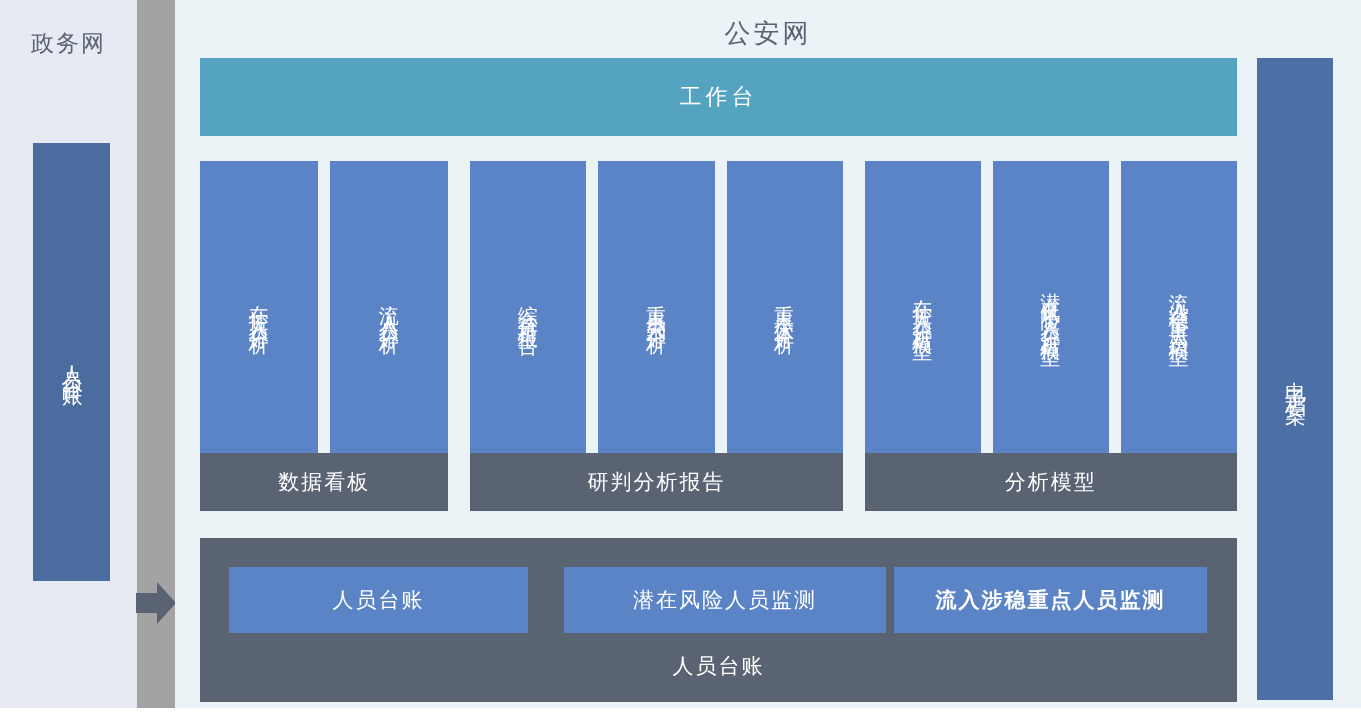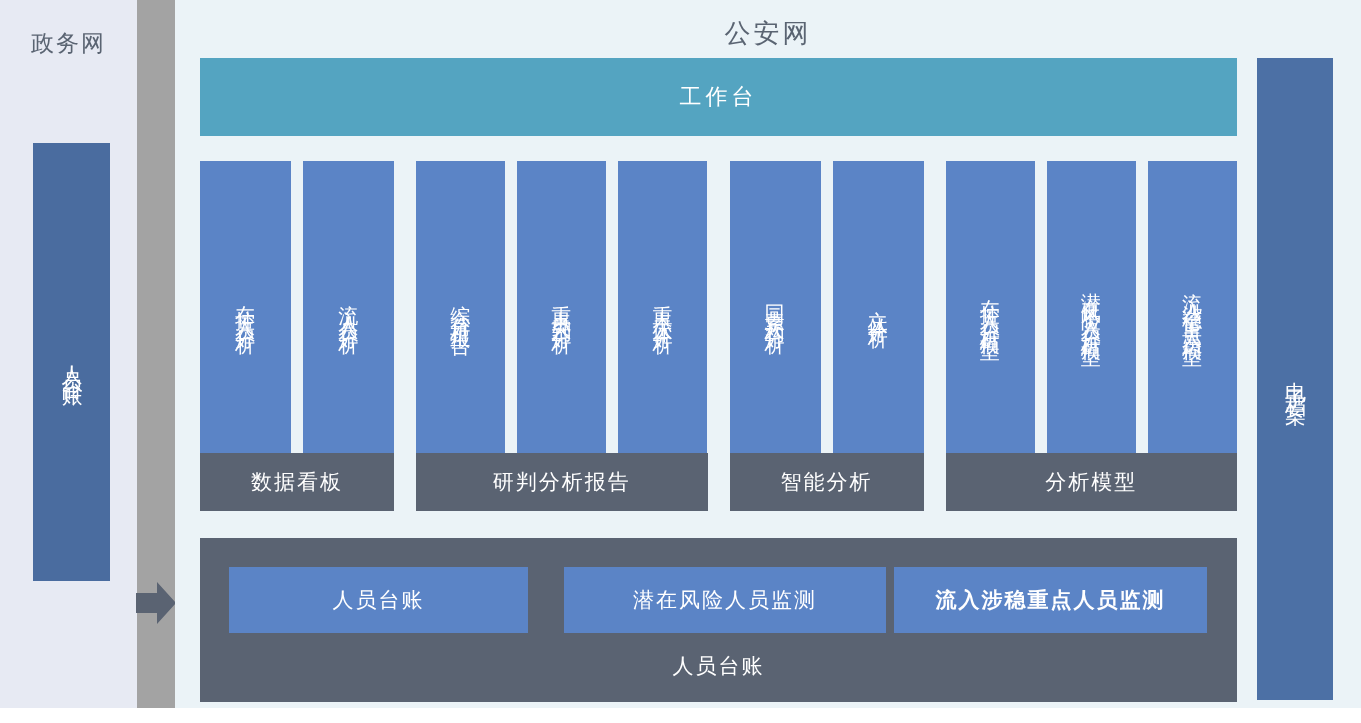--- a/index.html
+++ b/index.html
@@ -91,31 +91,20 @@
             </div>
             <div class="col">
               <span class="v-text-sm">重点类别分析</span>
             </div>
             <div class="col">
               <span class="v-text-sm">重点个体分析</span>
             </div>
           </div>
           <div class="group-footer">研判分析报告</div>
         </div>
-        <div class="group" style="flex-grow: 2;">
-          <div class="group-cols">
-            <div class="col">
-              <span class="v-text-sm">同素异构分析</span>
-            </div>
-            <div class="col">
-              <span class="v-text-sm">立体分析</span>
-            </div>
-          </div>
-          <div class="group-footer">智能分析</div>
-        </div>
         <div class="group" style="flex-grow: 3;">
           <div class="group-cols">
             <div class="col">
               <span class="v-text-sm">在控人员分析模型</span>
             </div>
             <div class="col">
               <span class="v-text-sm">潜在风险人员分析模型</span>
             </div>
             <div class="col">
               <span class="v-text-sm">流入涉稳重点人员模型</span>

